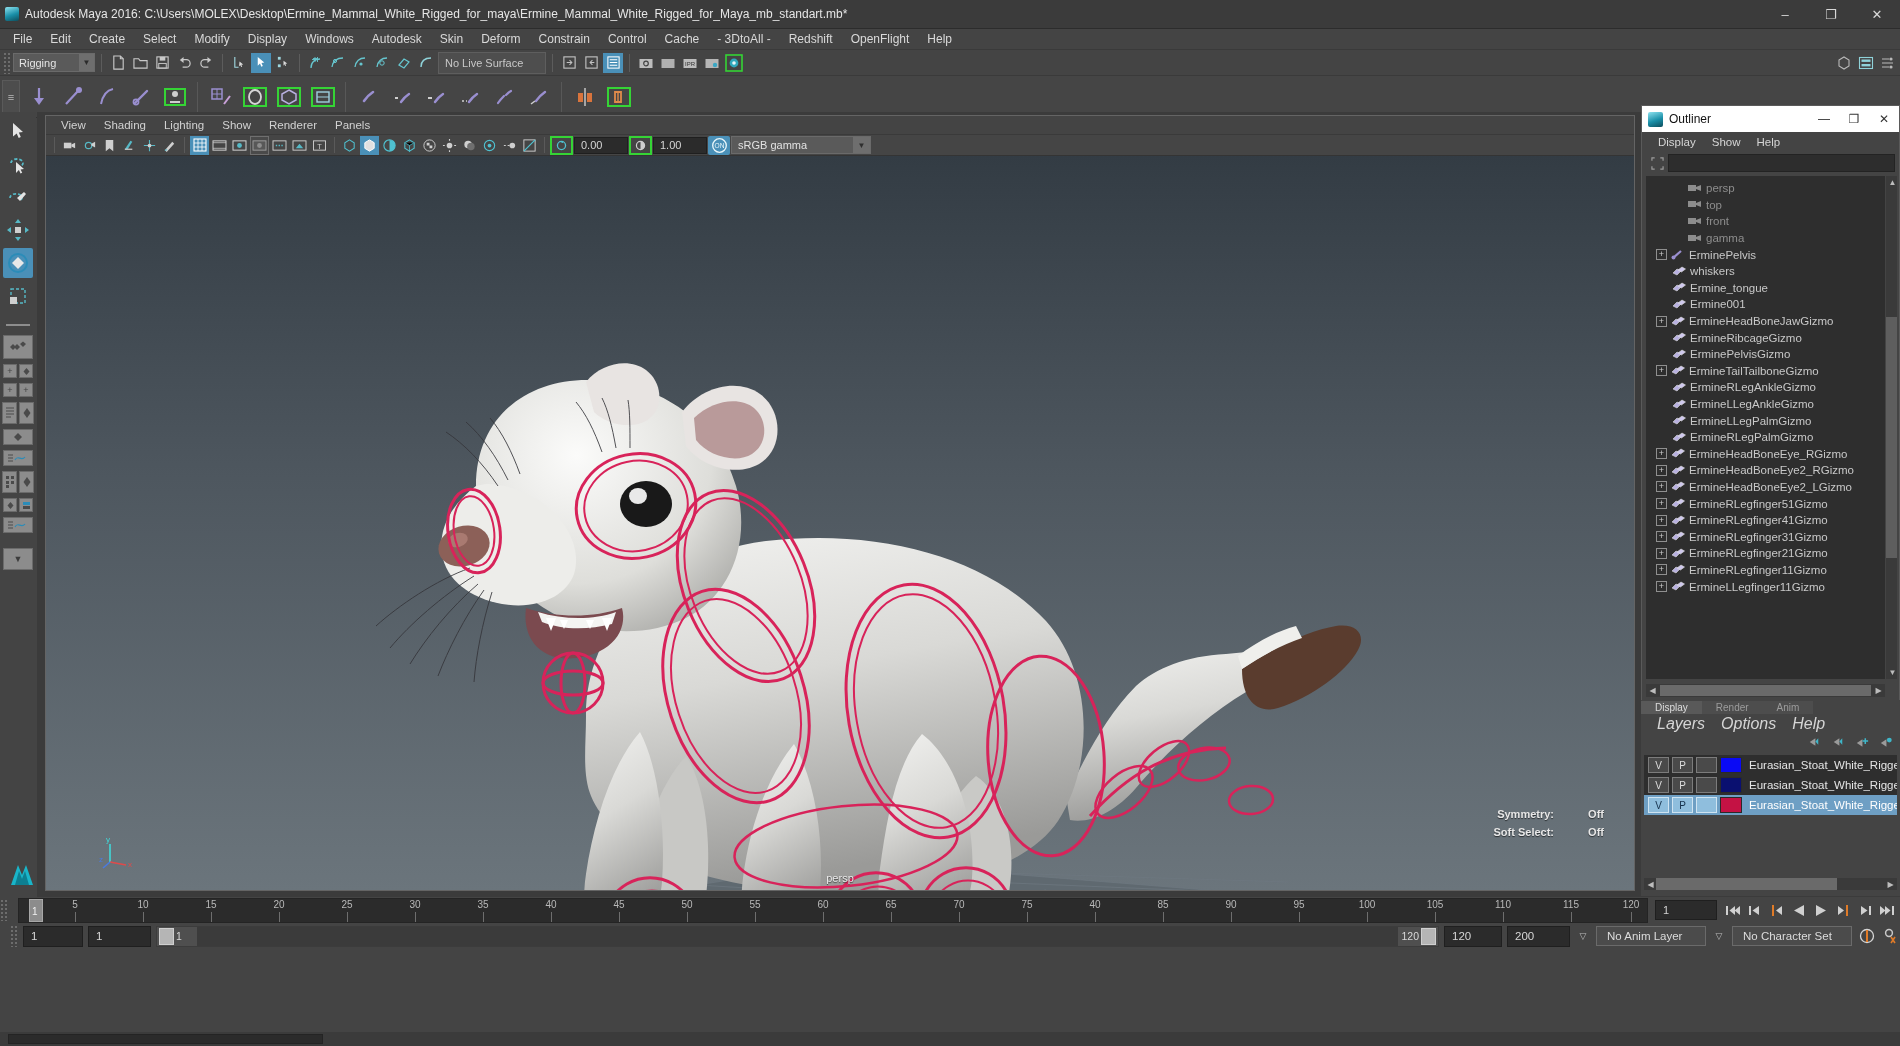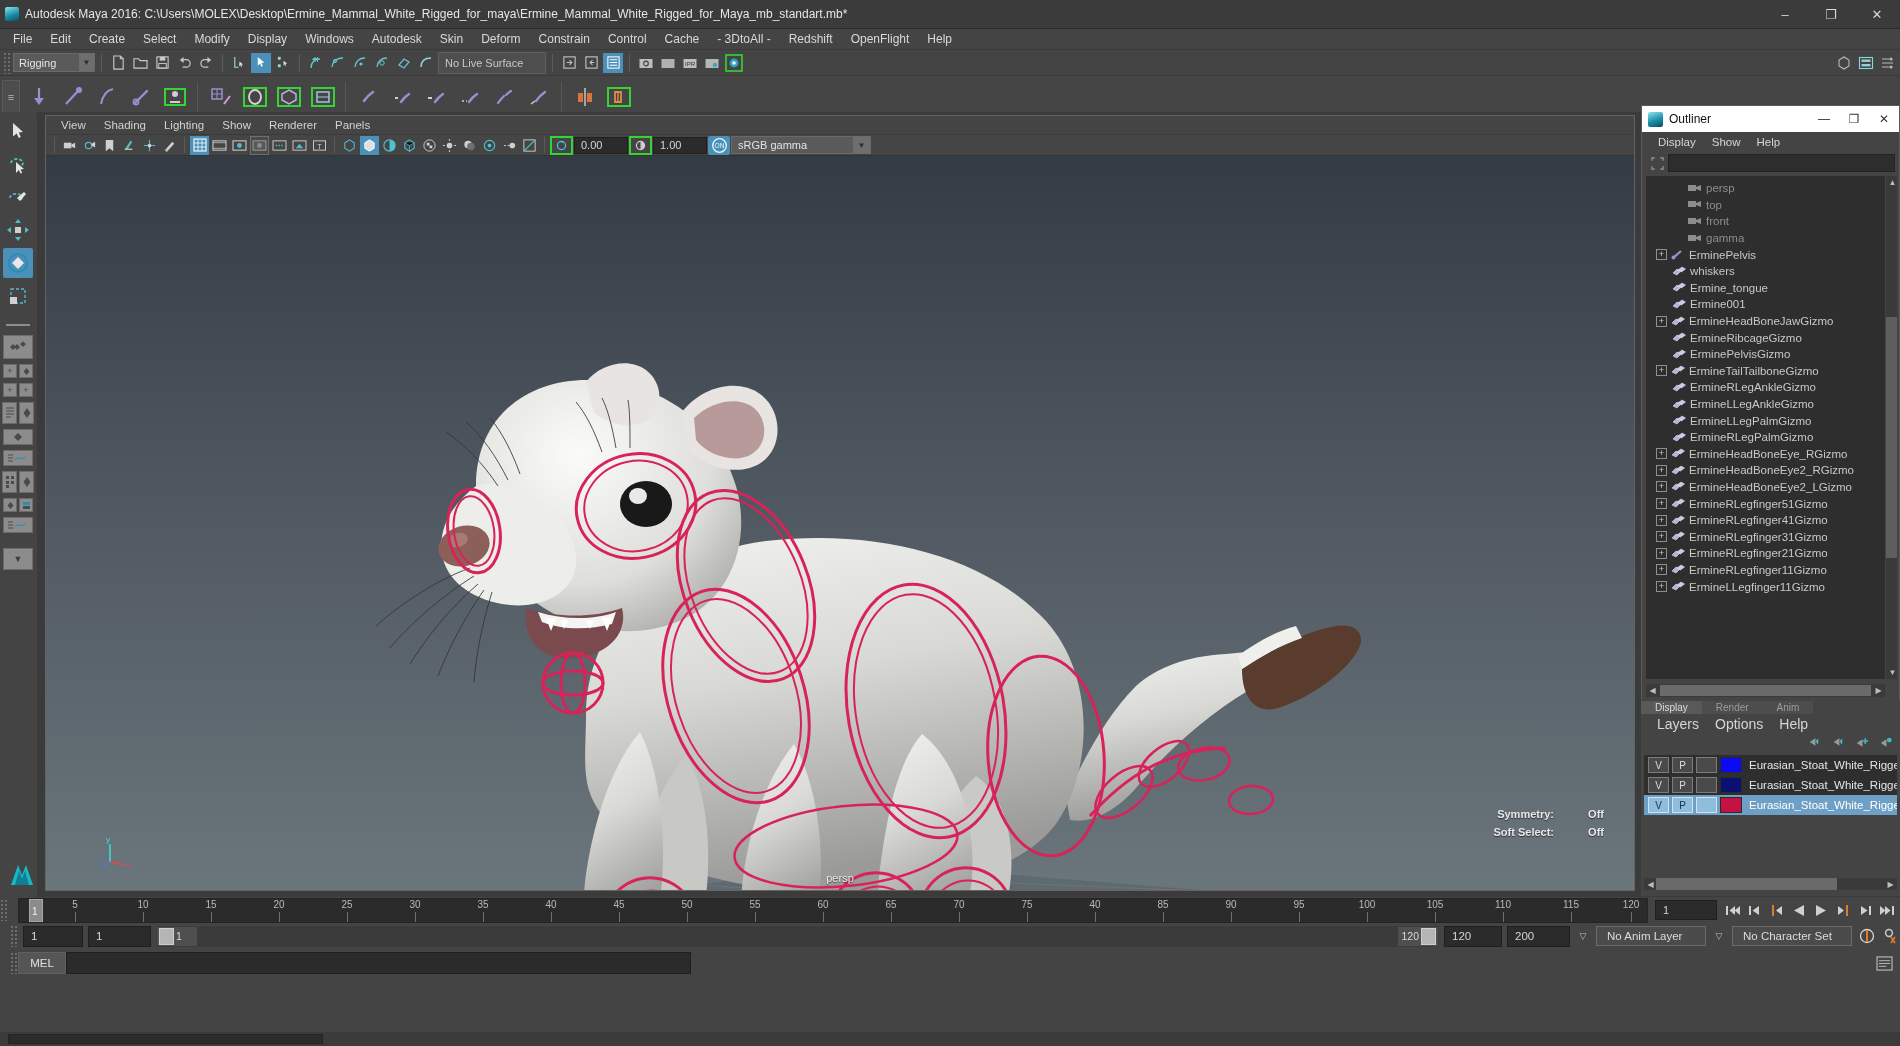--- a/index.html
+++ b/index.html
@@ -137,21 +137,21 @@
     color:#bdbdbd;font-size:8px;}
 
   
   .layereditor{ position:absolute; left:1641px; top:712px; width:259px; height:196px;
     background:#444; }
   .le-tabs{ height:14px;display:flex;align-items:flex-end;overflow:hidden;}
   .le-tab{ height:13px;padding:0 14px;background:#4d4d4d;font-size:10px;color:#9c9c9c;
     display:flex;align-items:center;}
   .le-tab.active{ background:#595959;color:#ddd;}
   .le-menubar{ height:19px;display:flex;align-items:center;padding-left:8px;background:#444;}
-  .le-menubar .mi{ padding:1px 8px;font-size:14px;color:#d5d5d5;}
+  .le-menubar .mi{ padding:1px 8px;font-size:16px;color:#d5d5d5;font-style:italic;}
   .le-tools{ height:20px;display:flex;align-items:center;justify-content:flex-end;
     padding-right:6px;gap:7px;}
   .le-list{ background:#2e2e2e; margin:2px 3px 0 3px; }
   .le-row{ height:20px;display:flex;align-items:center;padding-left:4px;gap:3px;font-size:11.5px;}
   .le-row.sel{ background:#6e9fc4; }
   .le-cell{ width:21px;height:16px;border:1px solid #7c7c7c;background:#4a4a4a;color:#ddd;
     display:flex;align-items:center;justify-content:center;font-size:10px;flex:none;}
   .le-row.sel .le-cell{ background:#8fbedd;border-color:#cfe4f2;color:#15304a;}
   .le-swatch{ width:22px;height:16px;flex:none;border:1px solid #2a2a2a;}
   .le-name{ margin-left:4px;color:#e4e4e4;white-space:nowrap;overflow:hidden;}
@@ -1464,32 +1464,20 @@
           </svg>
       </div>
       <div class="pb">
         <svg width="18" height="18" viewBox="0 0 18 18">
             <circle cx="7" cy="6" r="3.4" fill="none" stroke="#c8c8c8" stroke-width="1.5"></circle>
             <path d="M9 10l4 6M13 10l-4 6" stroke="#e07b28" stroke-width="1.6"></path>
           </svg>
       </div>
     </div>
 
-    <div class="melrow">
-      <div class="gripper"></div>
-      <div class="mel-label">MEL</div>
-      <div class="mel-input short"></div>
-      <div style="flex:1"></div>
-      <div class="pb" style="margin-right:6px">
-        <svg width="17" height="15" viewBox="0 0 18 16">
-            <rect x="1" y="1" width="16" height="14" fill="none" stroke="#bcbcbc" stroke-width="1.2"></rect>
-            <path d="M3 5h12M3 8h12M3 11h8" stroke="#bcbcbc" stroke-width="1"></path>
-          </svg>
-      </div>
-    </div>
 
 
     <div class="statusbar">
       <div class="sb-prog"></div>
     </div>
   </div>
 
 </div>
 
 </body></html>

